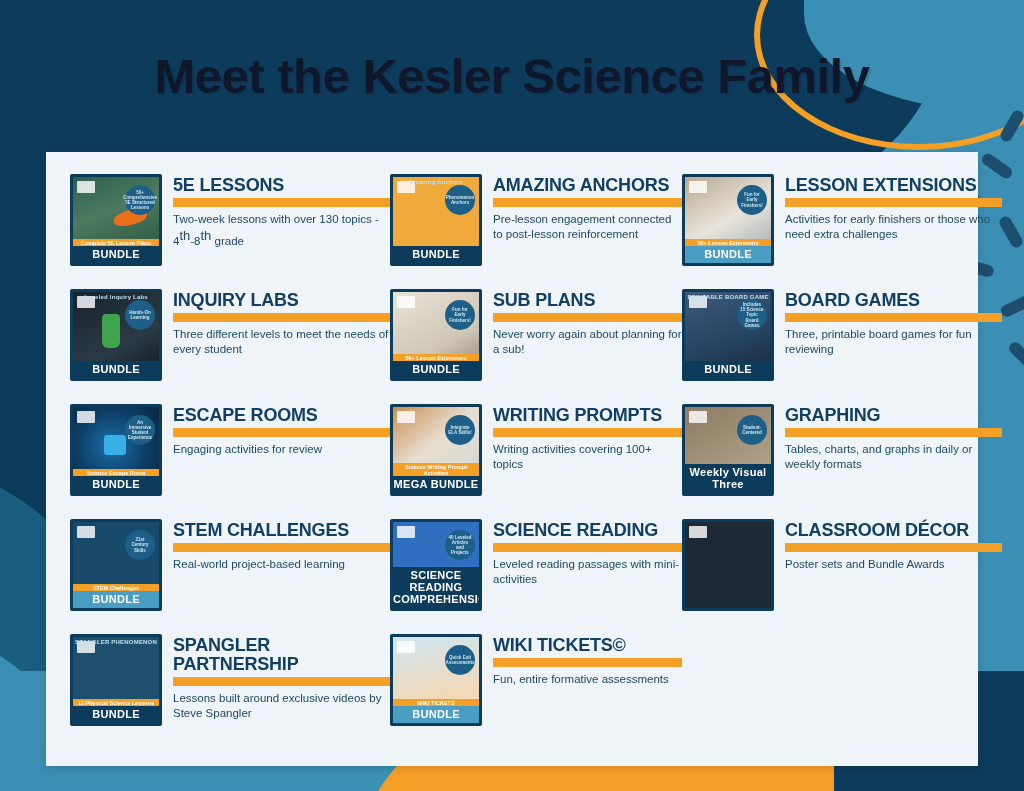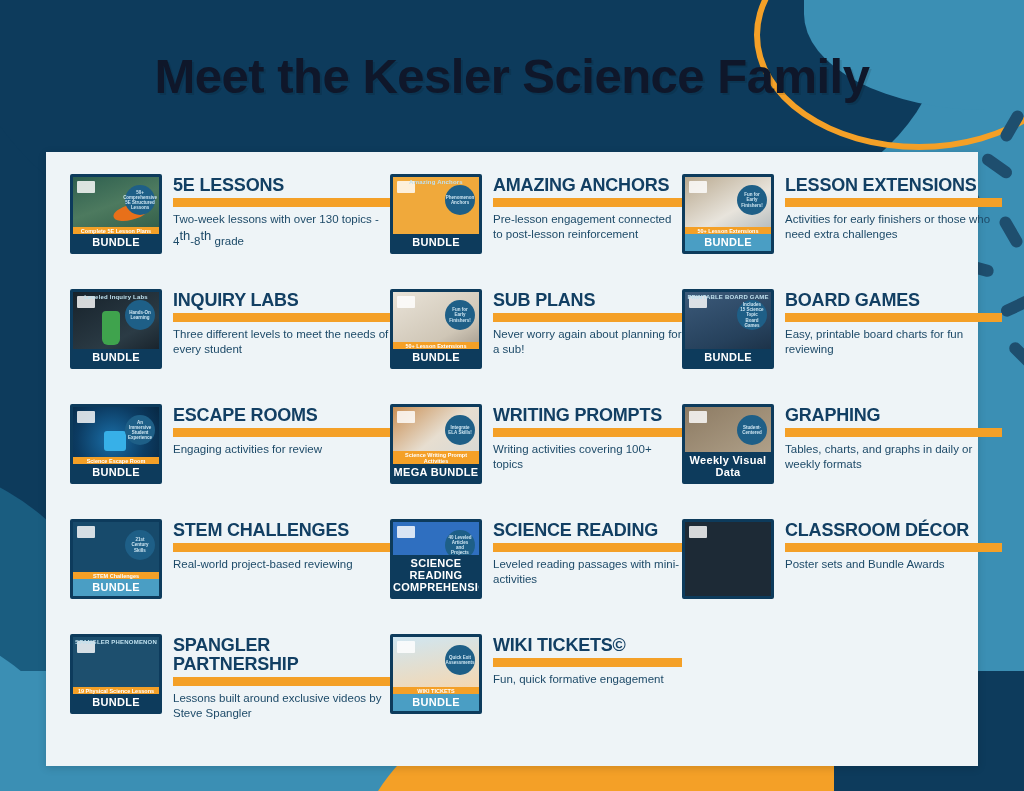--- a/index.html
+++ b/index.html
@@ -88,21 +88,21 @@
     grid-template-columns: 320px 292px 320px;
     grid-auto-rows: 115px;
     column-gap: 0px;
     padding: 22px 0 0 24px;
     z-index:7;
   }
   .item { display:flex; align-items:flex-start; gap:11px; }
 
   
   .thumb {
-    width:92px; height:80px; flex:0 0 92px;
+    width:92px; height:92px; flex:0 0 92px;
     border:3px solid #0d3b5c;
     background:#0d3b5c;
     position:relative; overflow:hidden;
     border-radius:2px;
   }
   .thumb .art { position:absolute; left:0; right:0; top:0; bottom:0; }
   .thumb .cap {
     position:absolute; left:0; right:0; bottom:0;
     background:#0d3b5c; color:#fff;
     font-size:11px; font-weight:bold; text-align:center;
@@ -268,21 +268,21 @@
         <div class="thumb">
           <div class="art art-board"></div>
           <div class="ks-logo"></div>
           <div class="topcap">PRINTABLE BOARD GAME</div>
           <div class="badge">Includes 15 Science Topic Board Games</div>
           <div class="cap">BUNDLE</div>
         </div>
         <div class="txt">
           <div class="head">BOARD GAMES</div>
           <div class="rule"></div>
-          <div class="desc">Easy, printable board charts for fun reviewing</div>
+          <div class="desc">Three, printable board games for fun reviewing</div>
         </div>
       </div>
       <div class="item">
         <div class="thumb">
           <div class="art art-escape"></div>
           <div class="ks-logo"></div>
           <div class="badge">An Immersive Student Experience</div>
           <div class="subcap" style="bottom:16px">Science Escape Room</div>
           <div class="cap">BUNDLE</div>
         </div>
@@ -305,40 +305,40 @@
           <div class="rule"></div>
           <div class="desc">Writing activities covering 100+ topics</div>
         </div>
       </div>
       <div class="item">
         <div class="thumb">
           <div class="art art-graph"></div>
           <div class="ks-logo"></div>
           <div class="badge">Student-Centered</div>
           <div class="subcap" style="bottom:16px">GRAPHS, TABLES, &amp; CHARTS</div>
-          <div class="cap">Weekly Visual Data</div>
+          <div class="cap">Weekly Visual Three</div>
         </div>
         <div class="txt">
           <div class="head">GRAPHING</div>
           <div class="rule"></div>
           <div class="desc">Tables, charts, and graphs in daily or weekly formats</div>
         </div>
       </div>
       <div class="item">
         <div class="thumb">
           <div class="art art-stem"></div>
           <div class="ks-logo"></div>
           <div class="badge">21st Century Skills</div>
           <div class="subcap" style="bottom:16px">STEM Challenges</div>
           <div class="cap light">BUNDLE</div>
         </div>
         <div class="txt">
           <div class="head">STEM CHALLENGES</div>
           <div class="rule"></div>
-          <div class="desc">Real-world project-based reviewing</div>
+          <div class="desc">Real-world project-based learning</div>
         </div>
       </div>
       <div class="item">
         <div class="thumb">
           <div class="art art-reading"></div>
           <div class="ks-logo"></div>
           <div class="badge">40 Leveled Articles and Projects</div>
           <div class="subcap" style="bottom:16px">Bundle Edition</div>
           <div class="cap">SCIENCE READING COMPREHENSION</div>
         </div>
@@ -377,17 +377,17 @@
         <div class="thumb">
           <div class="art art-wiki"></div>
           <div class="ks-logo"></div>
           <div class="badge">Quick Exit Assessments</div>
           <div class="subcap" style="bottom:16px">WIKI TICKETS</div>
           <div class="cap light">BUNDLE</div>
         </div>
         <div class="txt">
           <div class="head">WIKI TICKETS©</div>
           <div class="rule"></div>
-          <div class="desc">Fun, quick formative engagement</div>
+          <div class="desc">Fun, entire formative assessments</div>
         </div>
       </div>
     </div>
 </div>
 
 </body></html>

